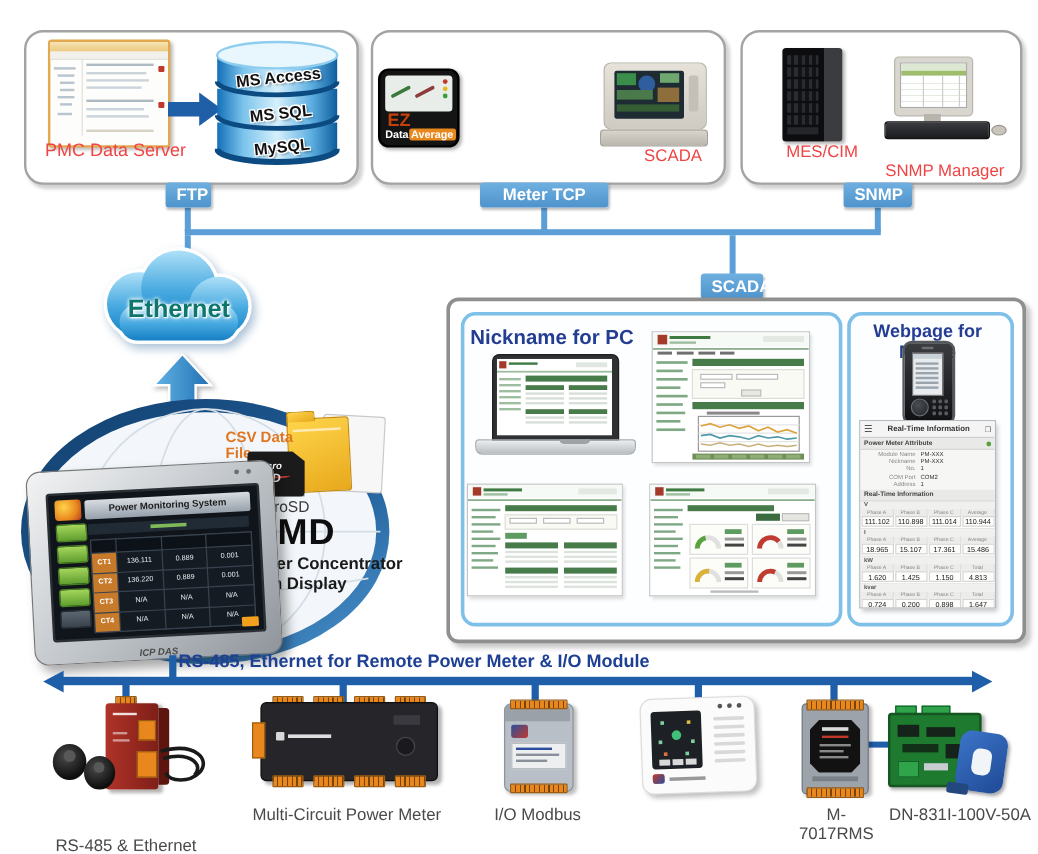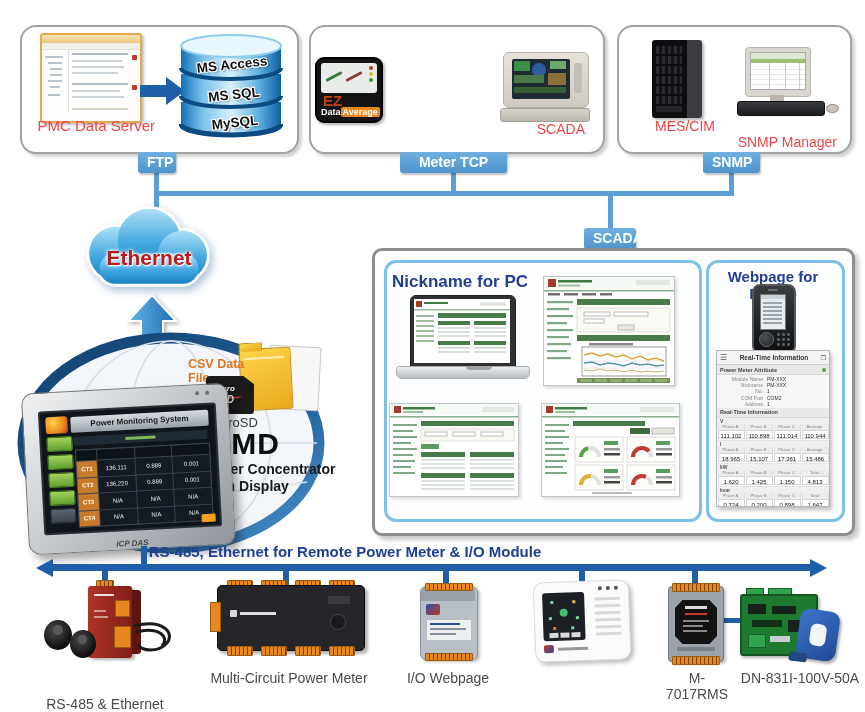--- a/index.html
+++ b/index.html
@@ -38,21 +38,21 @@
   .crt{position:absolute;left:503px;top:52px;width:84px;height:54px;background:linear-gradient(180deg,#E6E2DA,#CFCBC2);border:1px solid #B5B1A8;border-radius:6px;}
   .crt .scr{position:absolute;left:8px;top:6px;width:58px;height:40px;background:#1E2B33;border-radius:2px;overflow:hidden;}
   .kbd{position:absolute;border-radius:3px;}
   
   .tower{position:absolute;left:652px;top:40px;width:50px;height:78px;background:linear-gradient(90deg,#0D0D0F 0 70%,#3A3C40 70% 100%);border-radius:3px;box-shadow:2px 2px 3px rgba(0,0,0,.3);}
   .bay{position:absolute;left:4px;width:26px;height:8px;background:repeating-linear-gradient(90deg,#2A2C30 0 3px,#121316 3px 6px);border-radius:1px;}
   
   .mon{position:absolute;left:745px;top:47px;width:64px;height:48px;background:#D9D6CF;border:1px solid #B9B5AC;border-radius:4px;}
   .mon .scr{position:absolute;left:4px;top:4px;right:4px;bottom:6px;background:#fff;overflow:hidden;border:1px solid #AAA;}
   
-  .cloudtxt{position:absolute;left:89px;top:246px;width:120px;text-align:center;font-size:21px;font-weight:800;color:#b91c1c;
+  .cloudtxt{position:absolute;left:89px;top:246px;width:120px;text-align:center;font-size:21px;font-weight:800;color:#0f766e;
     text-shadow:0 0 3px #fff,0 0 4px #fff,1px 1px 1px #fff;}
   
   .bigbox{position:absolute;left:372px;top:248px;width:477px;height:282px;background:#fff;border:3px solid #8F8F8F;border-radius:10px;box-shadow:4px 4px 4px rgba(0,0,0,.22);}
   .innerbox{position:absolute;top:260px;height:256px;background:#FDFEFF;border:3px solid #7FC0E8;border-radius:12px;}
   .webtitle{position:absolute;font-weight:800;color:#233D93;text-align:center;}
   
   .lapscr{position:absolute;left:410px;top:295px;width:104px;height:72px;background:#2E3032;border-radius:6px 6px 0 0;border:1px solid #1e1f20;}
   .lapbase{position:absolute;left:396px;top:366px;width:132px;height:11px;background:linear-gradient(180deg,#ECEEF0,#B9BDC1);border-radius:3px 3px 6px 6px;border:1px solid #A9ADB1;}
   .lapnotch{position:absolute;left:466px;top:366px;width:26px;height:4px;background:#9FA3A7;border-radius:0 0 4px 4px;}
   .thumb{position:absolute;background:#fff;border:1px solid #C5C5C5;box-shadow:2px 2px 3px rgba(0,0,0,.15);}
@@ -802,17 +802,17 @@
   <div class="ctblue">
     <div class="ctbluehole"></div>
     <div class="abs" style="left:-6px;bottom:-4px;width:18px;height:9px;background:#23477F;border-radius:2px;"></div>
   </div>
 
   <div class="devlabel" style="left:25px;top:696px;width:160px;">
     <div>RS-485 &amp; Ethernet</div>
     <div>Power Meter</div>
   </div>
   <div class="devlabel" style="left:203px;top:670px;width:172px;">Multi-Circuit Power Meter</div>
-  <div class="devlabel" style="left:405px;top:670px;width:86px;">I/O Webpage</div>
+  <div class="devlabel" style="left:405px;top:670px;width:86px;">I/O Modbus</div>
   <div class="devlabel" style="left:658px;top:670px;width:78px;">M-7017RMS</div>
   <div class="devlabel" style="left:740px;top:670px;width:120px;">DN-831I-100V-50A</div>
 
 </div>
 
 </body></html>

